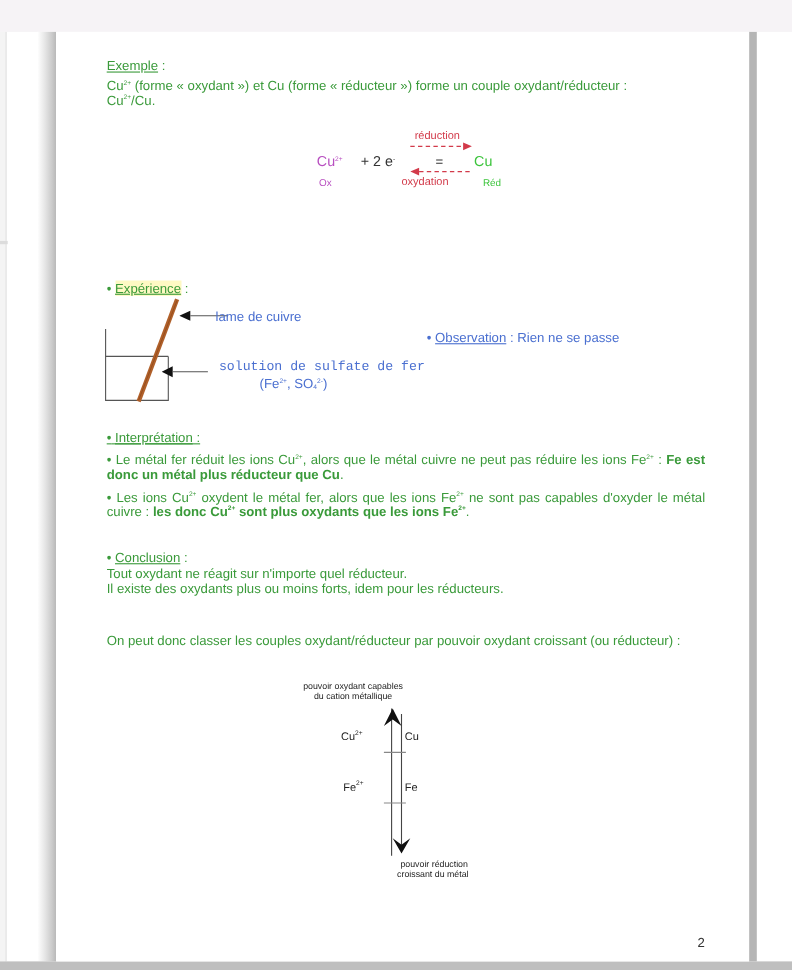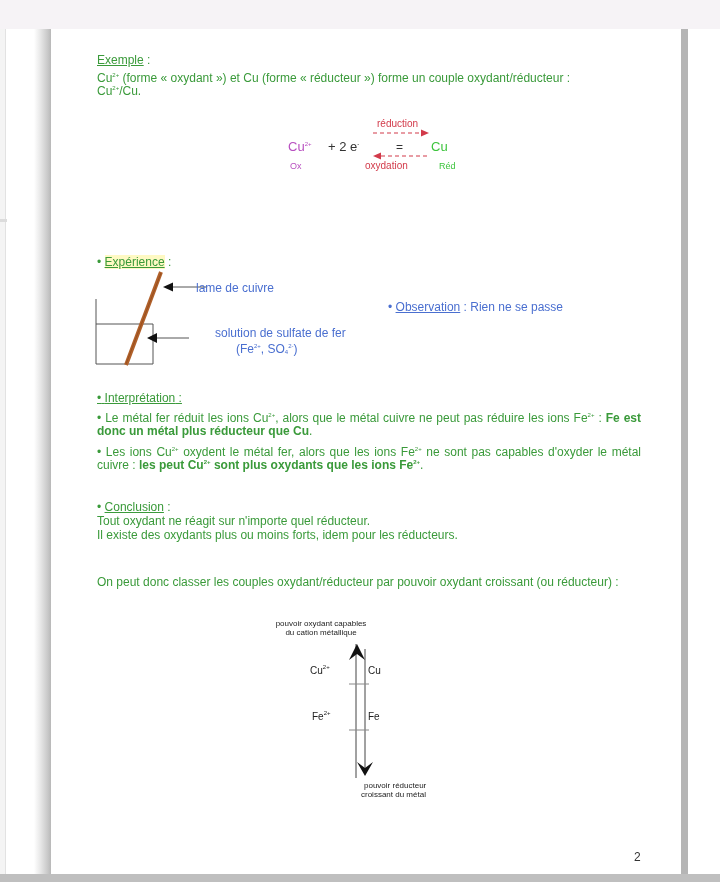--- a/index.html
+++ b/index.html
@@ -81,38 +81,38 @@
   <svg style="position:absolute; left:112px; top:253px;" width="60" height="10">
     <polygon points="0,5 10,0.5 10,9.5" fill="#111"></polygon>
     <line x1="10" y1="5" x2="44" y2="5" stroke="#555" stroke-width="1"></line>
   </svg>
   <div class="txt blue" style="left:145px; top:253px; font-size:12px;">lame de cuivre</div>
 
   <svg style="position:absolute; left:96px; top:303px;" width="45" height="12">
     <polygon points="0,6 10,1 10,11" fill="#111"></polygon>
     <line x1="10" y1="6" x2="42" y2="6" stroke="#555" stroke-width="1"></line>
   </svg>
-  <div class="txt blue" style="left:164px; top:298px; font-size:12px;">solution de sulfate de fer</div>
+  <div class="txt blue" style="left:148px; top:298px; font-size:12px;font-family:Liberation Mono, monospace;">solution de sulfate de fer</div>
   <div class="txt blue" style="left:185px; top:314px; font-size:12px;">
     <span>(Fe</span><sup>2+</sup><span>, SO</span><sub>4</sub><sup>2-</sup><span>)</span>
   </div>
 
   <div class="txt blue" style="left:337px; top:272px;">
     <span>•</span> <span class="ul">Observation</span><span> : Rien ne se passe</span>
   </div>
 
   <div class="txt" style="left:46px; top:363px;text-decoration:underline;">
     <span>•</span> <span class="ul">Interprétation</span><span> :</span>
   </div>
   <div class="txt justify" style="left:46px; top:383px; width:544px;">
     <span>• Le métal fer réduit les ions Cu</span><sup>2+</sup><span>, alors que le métal cuivre ne peut pas réduire les ions Fe</span><sup>2+</sup><span> :</span>
     <span class="bold">Fe est donc un métal plus réducteur que Cu</span><span>.</span>
   </div>
   <div class="txt justify" style="left:46px; top:417px; width:544px;">
-    <span>• Les ions Cu</span><sup>2+</sup><span> oxydent le métal fer, alors que les ions Fe</span><sup>2+</sup><span> ne sont pas capables d'oxyder le métal cuivre : </span><span class="bold"><span>les peut Cu</span><sup>2+</sup><span> sont plus oxydants que les ions Fe</span><sup>2+</sup></span><span>.</span>
+    <span>• Les ions Cu</span><sup>2+</sup><span> oxydent le métal fer, alors que les ions Fe</span><sup>2+</sup><span> ne sont pas capables d'oxyder le métal cuivre : </span><span class="bold"><span>les donc Cu</span><sup>2+</sup><span> sont plus oxydants que les ions Fe</span><sup>2+</sup></span><span>.</span>
   </div>
 
   <div class="txt" style="left:46px; top:472px;">
     <span>•</span> <span class="ul">Conclusion</span><span> :</span>
   </div>
   <div class="txt" style="left:46px; top:486px;">Tout oxydant ne réagit sur n'importe quel réducteur.</div>
   <div class="txt" style="left:46px; top:500px;">Il existe des oxydants plus ou moins forts, idem pour les réducteurs.</div>
 
   <div class="txt justify" style="left:46px; top:547px; width:544px;">On peut donc classer les couples oxydant/réducteur par pouvoir oxydant croissant (ou réducteur) :</div>
 
@@ -127,19 +127,19 @@
       <polygon points="108,44 116,28 124,44 116,38" fill="#111"></polygon>
       <polygon points="116,146 124,160 132,146 124,152" fill="#111"></polygon>
       <line x1="108" y1="68" x2="128" y2="68" stroke="#888" stroke-width="1"></line>
       <line x1="108" y1="114" x2="128" y2="114" stroke="#888" stroke-width="1"></line>
     </svg>
     <div style="position:absolute; left:69px; top:49px; font-size:10px; color:#222;"><span>Cu</span><sup>2+</sup></div>
     <div style="position:absolute; left:127px; top:49px; font-size:10px; color:#222;">Cu</div>
     <div style="position:absolute; left:71px; top:95px; font-size:10px; color:#222;"><span>Fe</span><sup>2+</sup></div>
     <div style="position:absolute; left:127px; top:95px; font-size:10px; color:#222;">Fe</div>
     <div style="position:absolute; left:120px; top:165px; font-size:8px; line-height:9px; color:#222;">
-      <div style="padding-left:3px;">pouvoir réducteur</div>
+      <div style="padding-left:3px;">pouvoir réduction</div>
       <div>croissant du métal</div>
     </div>
   </div>
 
   <div style="position:absolute; left:583px; top:821px; font-size:12px; color:#333;">2</div>
 </div>
 
 </body></html>

